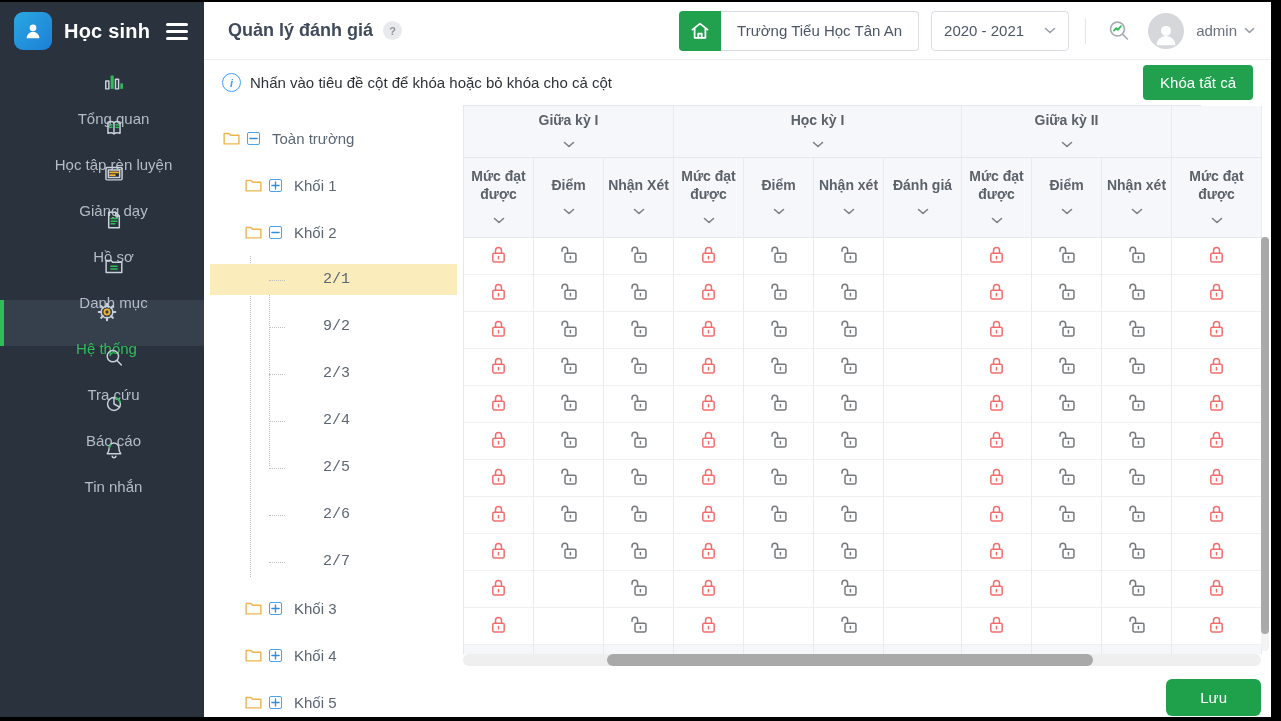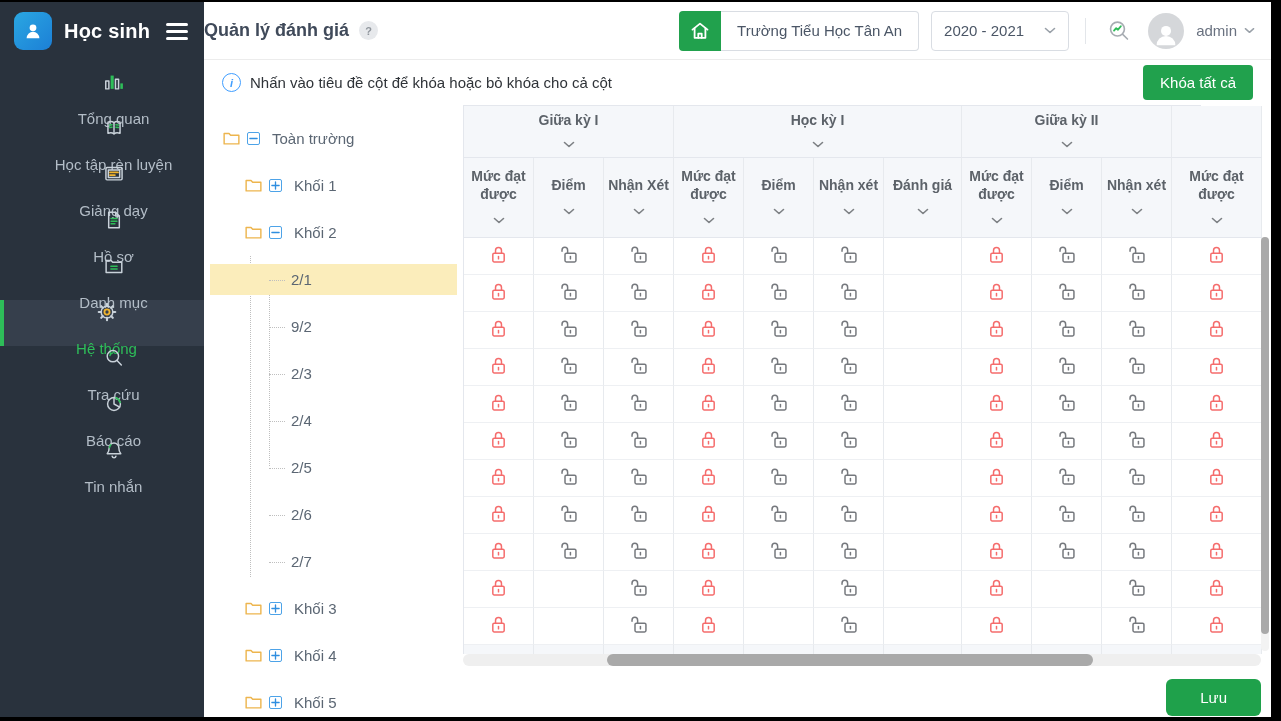--- a/index.html
+++ b/index.html
@@ -14,21 +14,21 @@
   .hamburger { margin-left:auto; display:flex; flex-direction:column; gap:4px; cursor:pointer; padding:4px 2px; }
   .hamburger span { width:22px; height:3px; background:#fff; border-radius:2px; display:block; }
   .menu { padding-top:10px; }
   .menu-item { height:46px; display:flex; align-items:center; gap:16px; padding-left:19px; color:#b3bdc7; font-size:15px; cursor:pointer; border-left:4px solid transparent;flex-direction:column; }
   .menu-item .mi-icon { width:24px; height:24px; display:flex; align-items:center; justify-content:center; flex-shrink:0; }
   .menu-item.active { background:#363f4c; border-left-color:var(--active-green,#2ebd59); color:var(--active-green,#2ebd59); padding-left:5px; }
 
   
   .main { flex:1; display:flex; flex-direction:column; min-width:0; }
 
-  .topbar { height:58px; background:#fff; border-bottom:1px solid #ececec; display:flex; align-items:center; padding:0 16px 0 0; flex-shrink:0; }
+  .topbar { height:58px; background:#fff; border-bottom:1px solid #ececec; display:flex; align-items:center; padding:0 16px 0 24px; flex-shrink:0; }
   .page-title { font-size:18px; color:#404a5a; font-weight:700; }
   .help-circle { width:19px; height:19px; border-radius:50%; background:#e7e9ec; color:#8f959c; font-size:11px; font-weight:700; display:flex; align-items:center; justify-content:center; margin-left:10px; cursor:pointer; }
   .tb-right { margin-left:auto; display:flex; align-items:center; gap:12px; }
   .school-chip { display:flex; align-items:stretch; height:40px; cursor:pointer; }
   .school-chip .sc-icon { width:42px; background:var(--accent-green,#21a14d); border-radius:4px 0 0 4px; display:flex; align-items:center; justify-content:center; }
   .school-chip .sc-name { border:1px solid #d9dde3; border-left:none; border-radius:0 4px 4px 0; display:flex; align-items:center; padding:0 16px; font-size:15px; color:#4b5666; background:#fff; }
   .year-box { height:40px; border:1px solid #d9dde3; border-radius:4px; display:flex; align-items:center; gap:20px; padding:0 12px; font-size:15px; color:#4b5666; cursor:pointer; }
   .tb-divider { width:1px; height:26px; background:#e3e6ea; margin:0 4px; }
   .tb-icon { width:34px; height:34px; display:flex; align-items:center; justify-content:center; cursor:pointer; }
   .avatar { width:36px; height:36px; border-radius:50%; background:#d5d7da; display:flex; align-items:flex-end; justify-content:center; overflow:hidden; cursor:pointer; }
@@ -42,21 +42,21 @@
   .content { flex:1; display:flex; min-height:0; background:#fff; }
 
   
   .tree-panel { width:259px; flex-shrink:0; padding-top:2px; font-size:15px; color:#5b6673; }
   .tree-row { height:31px; display:flex; align-items:center; margin:16px 6px; position:relative; cursor:pointer; }
   .tree-row.selected { background:var(--tree-selected,#fbedbb); }
   .tree-row .t-folder { display:flex; margin-right:7px; }
   .tree-row .t-toggle { width:13px; height:13px; border:1px solid #4da3e8; border-radius:2px; background:#fff; display:flex; align-items:center; justify-content:center; margin-right:12px; flex-shrink:0; cursor:pointer; }
   .lvl0 { padding-left:13px; }
   .lvl1 { padding-left:35px; }
-  .lvl2 { padding-left:81px; }
+  .lvl2 { padding-left:113px;font-family:Liberation Mono, monospace; }
   .class-block { position:relative; }
   .class-block .vline1 { position:absolute; left:46px; top:-8px; bottom:0; border-left:1px dotted #bfbfbf; }
   .class-block .vline2 { position:absolute; left:65px; top:0; height:202px; border-left:1px dotted #bfbfbf; }
   .tree-row .stub { position:absolute; left:59px; top:50%; width:16px; border-top:1px dotted #bfbfbf; }
 
   
   .table-area { flex:1; position:relative; min-width:0; }
   .grid { display:grid; width:738px; border-left:1px solid #e4e7ed; border-top:1px solid #e4e7ed; }
   .cell { border-right:1px solid #e7eaee; border-bottom:1px solid #eef0f3; display:flex; align-items:center; justify-content:center; }
   .hcell { background:#f5f7fa; border-bottom:1px solid #e4e7ed; flex-direction:column; gap:6px; font-size:14px; font-weight:700; color:#5c6269; text-align:center; padding:4px 3px; line-height:1.3; cursor:pointer; }

